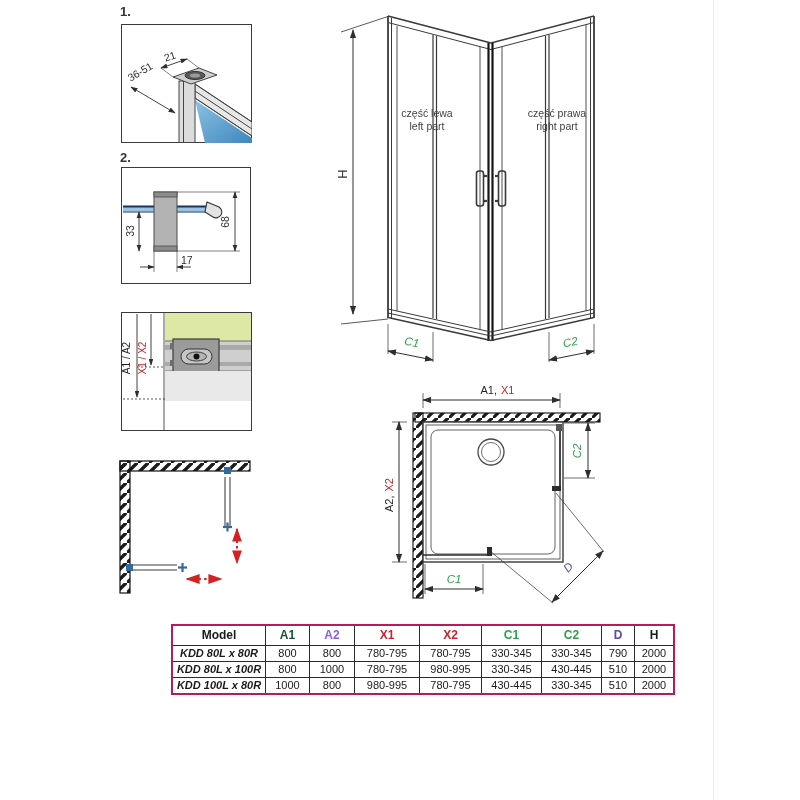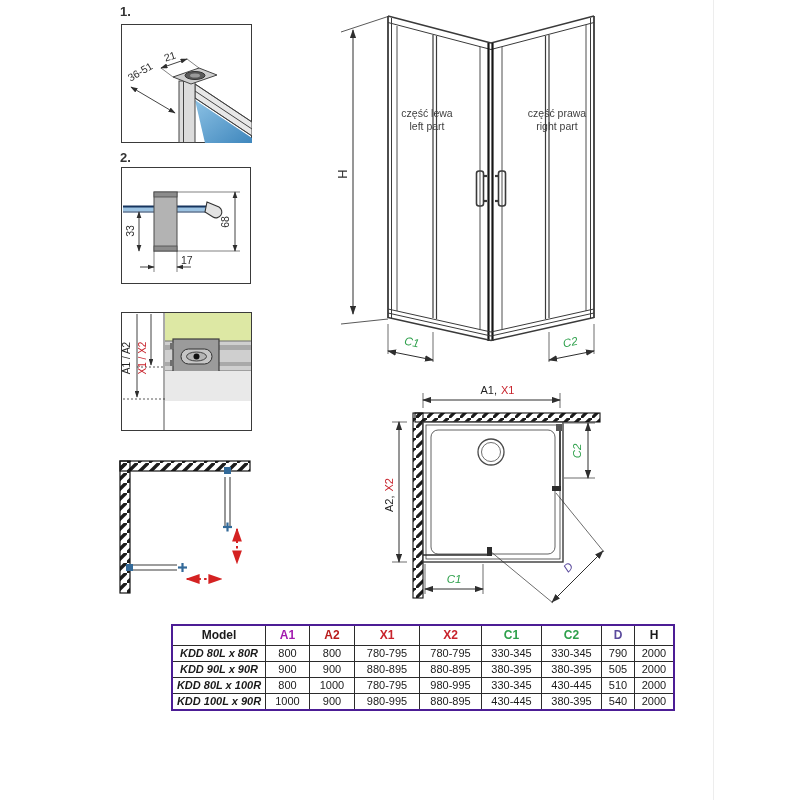--- a/index.html
+++ b/index.html
@@ -4,21 +4,21 @@
 <style>
   html,body{margin:0;padding:0;background:#fff;}
   #canvas{position:relative;width:800px;height:800px;background:#ffffff;overflow:hidden;
           font-family:"Liberation Sans","DejaVu Sans",sans-serif;color:#2e2e2e;}
   .abs{position:absolute;}
   .fig-num{font-size:13px;font-weight:600;color:#333;}
   svg text{font-family:"Liberation Sans","DejaVu Sans",sans-serif;}
   .faint-line{position:absolute;left:713px;top:0;width:1px;height:800px;background:#ededed;}
   
   table.dims{border-collapse:collapse;table-layout:fixed;background:#fff;
-             border:2px solid #4c1d95;}
+             border:2px solid #be185d;}
   table.dims th, table.dims td{border:1px solid #2b2b2b;text-align:center;
              padding:0 2px;line-height:1.05;overflow:hidden;white-space:nowrap;}
   table.dims th{font-size:12px;font-weight:700;height:19px;color:#1a1a1a;}
   table.dims td{font-size:11px;height:15px;color:#1a1a1a;}
   table.dims td.model{font-weight:700;font-style:italic;margin-top:8px;}
 </style>
 </head>
 <body>
 
 <div id="canvas">
@@ -300,22 +300,22 @@
       <line x1="107" y1="173" x2="170" y2="225" stroke-width="0.7"></line>
       <line x1="220" y1="173" x2="169" y2="224" stroke-width="1" marker-start="url(#pva)" marker-end="url(#pva)"></line>
     </g>
     <text transform="translate(188,192) rotate(-45)" font-size="11.5" font-style="italic" fill="#5b4b9d" text-anchor="middle">D</text>
   </svg>
 
   <table class="dims abs" style="left:171px;top:624px;">
     <thead>
         <tr id="dims-head">
           <th style="color: rgb(26, 26, 26); width: 88px;">Model</th>
-          <th style="color: #a21caf; width: 39px;">A1</th>
-          <th style="color: #b91c1c; width: 40px;">A2</th>
+          <th style="color: #14532d; width: 39px;">A1</th>
+          <th style="color: #8b5cf6; width: 40px;">A2</th>
           <th style="color: rgb(200, 35, 44); width: 60px;">X1</th>
           <th style="color: rgb(200, 35, 44); width: 57px;">X2</th>
           <th style="color: rgb(46, 160, 75); width: 55px;">C1</th>
           <th style="color: rgb(46, 160, 75); width: 55px;">C2</th>
           <th style="color: rgb(91, 75, 157); width: 28px;">D</th>
           <th style="color: rgb(26, 26, 26); width: 34px;">H</th>
         </tr>
       </thead>
     <tbody id="dims-body">
         <tr>
@@ -323,47 +323,36 @@
           <td>800</td>
           <td>800</td>
           <td>780-795</td>
           <td>780-795</td>
           <td>330-345</td>
           <td>330-345</td>
           <td>790</td>
           <td>2000</td>
         </tr>
         <tr>
-          <td class="model">KDD 90L x 90R</td>
-          <td>900</td>
-          <td>900</td>
-          <td>880-895</td>
-          <td>880-895</td>
-          <td>380-395</td>
-          <td>380-395</td>
-          <td>505</td>
-          <td>2000</td>
-        </tr>
-        <tr>
           <td class="model">KDD 80L x 100R</td>
           <td>800</td>
           <td>1000</td>
           <td>780-795</td>
           <td>980-995</td>
           <td>330-345</td>
           <td>430-445</td>
           <td>510</td>
           <td>2000</td>
         </tr>
         <tr>
-          <td class="model">KDD 100L x 90R</td>
+          <td class="model">KDD 100L x 80R</td>
           <td>1000</td>
-          <td>900</td>
+          <td>800</td>
           <td>980-995</td>
-          <td>880-895</td>
+          <td>780-795</td>
           <td>430-445</td>
-          <td>380-395</td>
-          <td>540</td>
+          <td>330-345</td>
+          <td>510</td>
           <td>2000</td>
         </tr>
       </tbody>
   </table>
 </div>
 
 </body></html>

